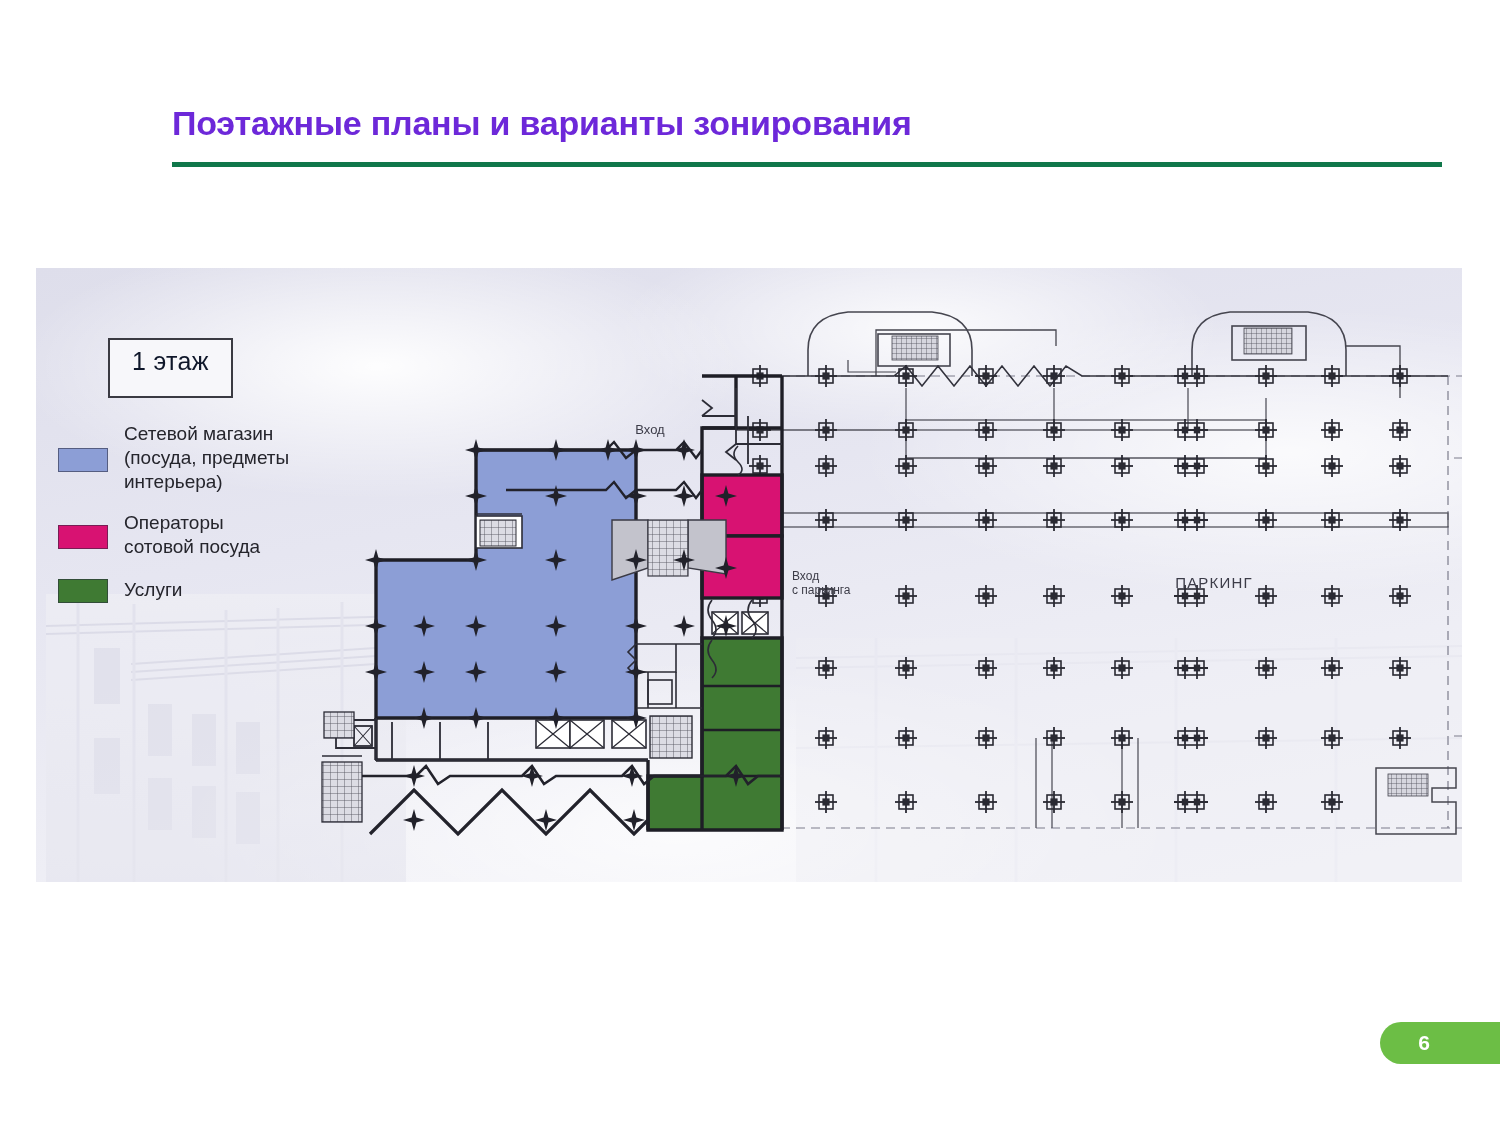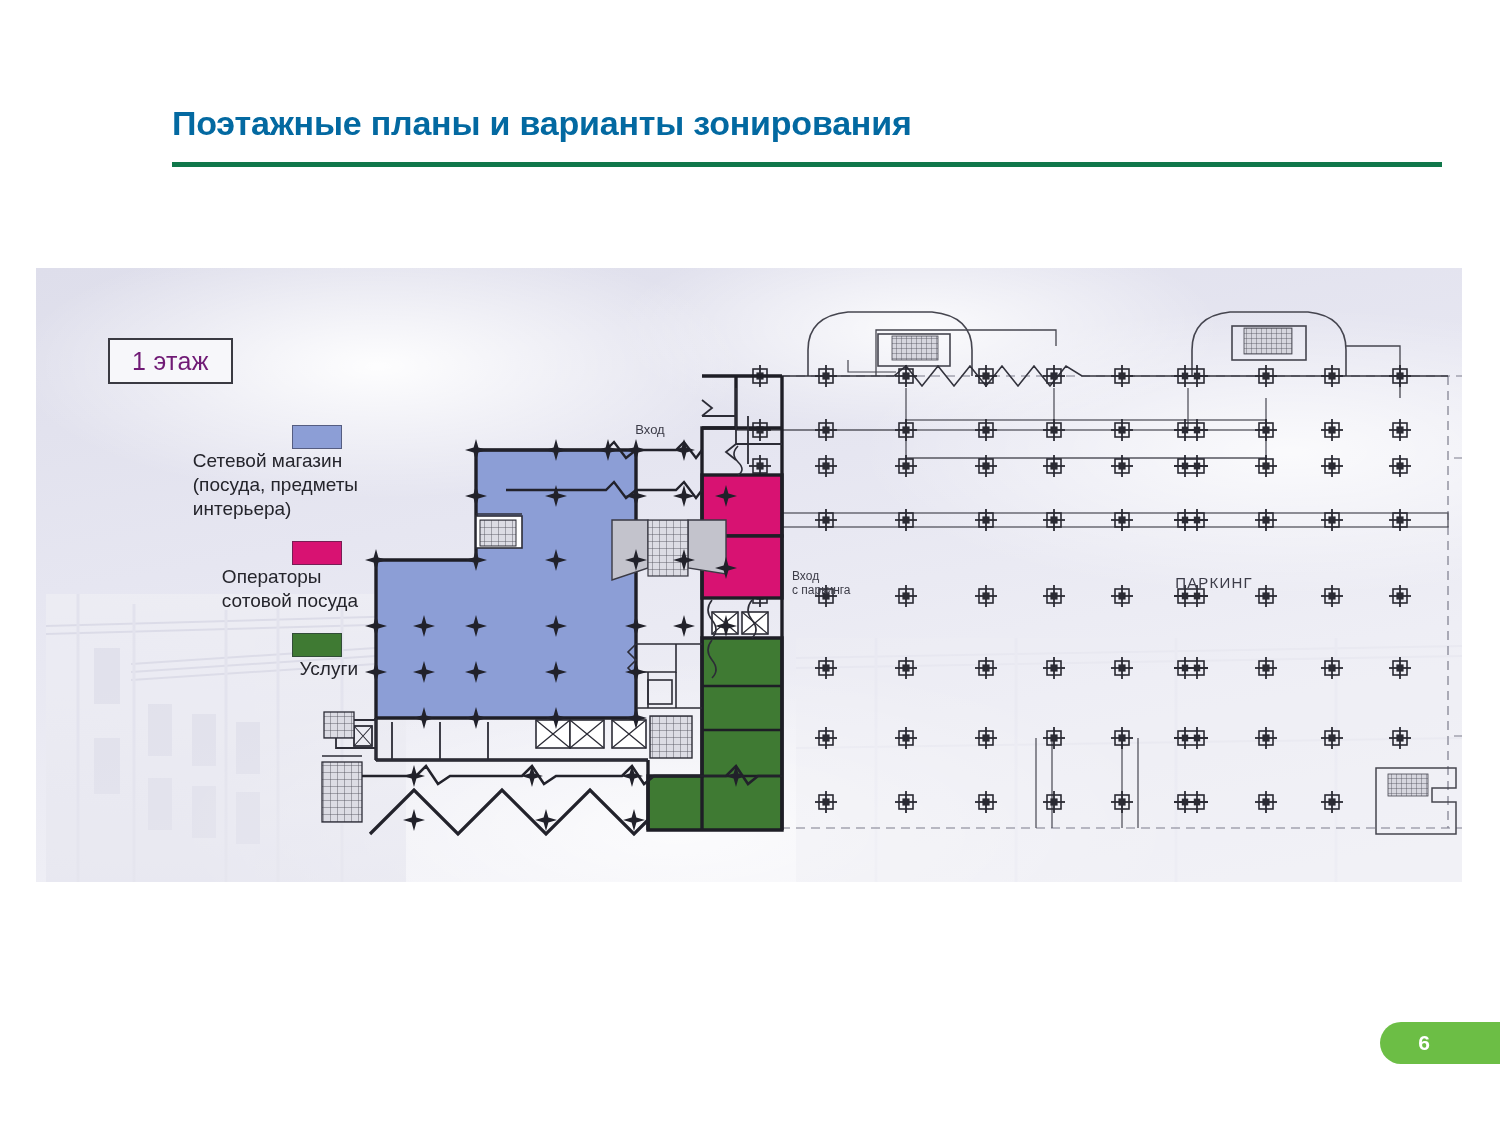--- a/index.html
+++ b/index.html
@@ -16,21 +16,21 @@
     font-family: "Liberation Sans", sans-serif;
   }
 
   
   #slide-title {
     position: absolute;
     left: 172px;
     top: 104px;
     font-size: 34px;
     font-weight: bold;
-    color: #0369a1;
+    color: #6d28d9;
     letter-spacing: -0.2px;
     white-space: nowrap;
   }
   #title-rule {
     position: absolute;
     left: 172px;
     top: 162px;
     width: 1270px;
     height: 5px;
     background: #10774a;
@@ -69,40 +69,39 @@
     left: 760px; top: 330px;
     width: 666px; height: 284px;
     opacity: .4;
   }
 
   
   #floor-badge {
     position: absolute;
     left: 72px;
     top: 70px;
-    padding: 7px 22px 6px;
+    padding: 7px 22px 20px;
     border: 2.5px solid #3a3a42;
     background: #f7f7fa;
     font-size: 25px;
-    color: #701a75;
+    color: #0f172a;
     letter-spacing: .3px;
   }
 
   
   #legend {
     position: absolute;
     left: 22px;
     top: 154px;
     width: 300px;
   }
   .legend-row {
     display: flex;
-    align-items: flex-end;
+    align-items: center;
     margin-bottom: 17px;
-    flex-direction: column;
   }
   .legend-swatch {
     flex: 0 0 auto;
     width: 48px;
     height: 22px;
     margin-top: 3px;
     margin-right: 16px;
     border: 1px solid rgba(40,40,60,.55);
   }
   .legend-label {

